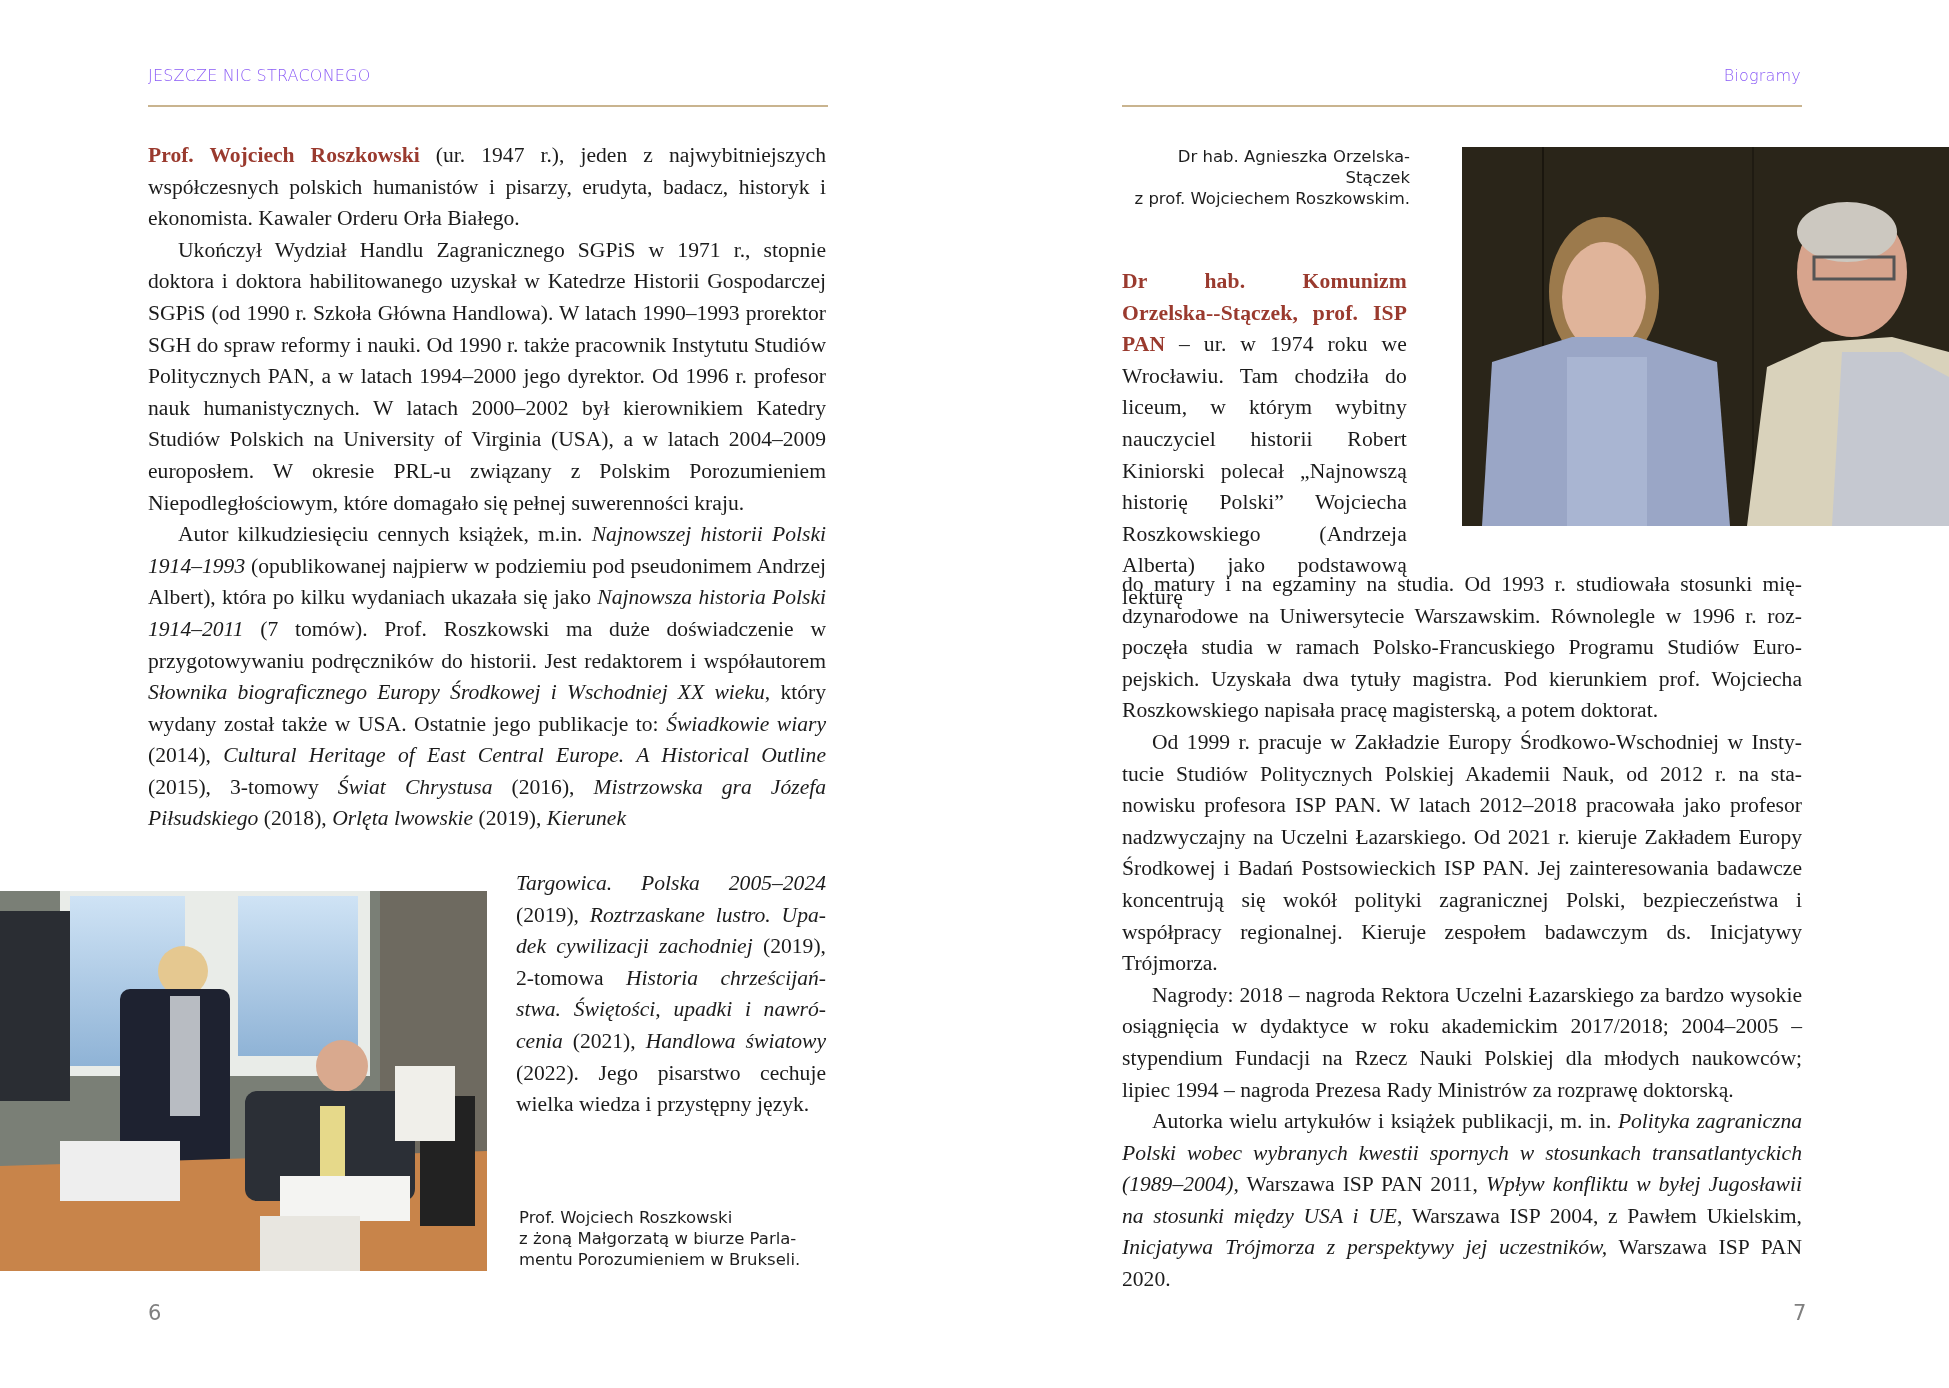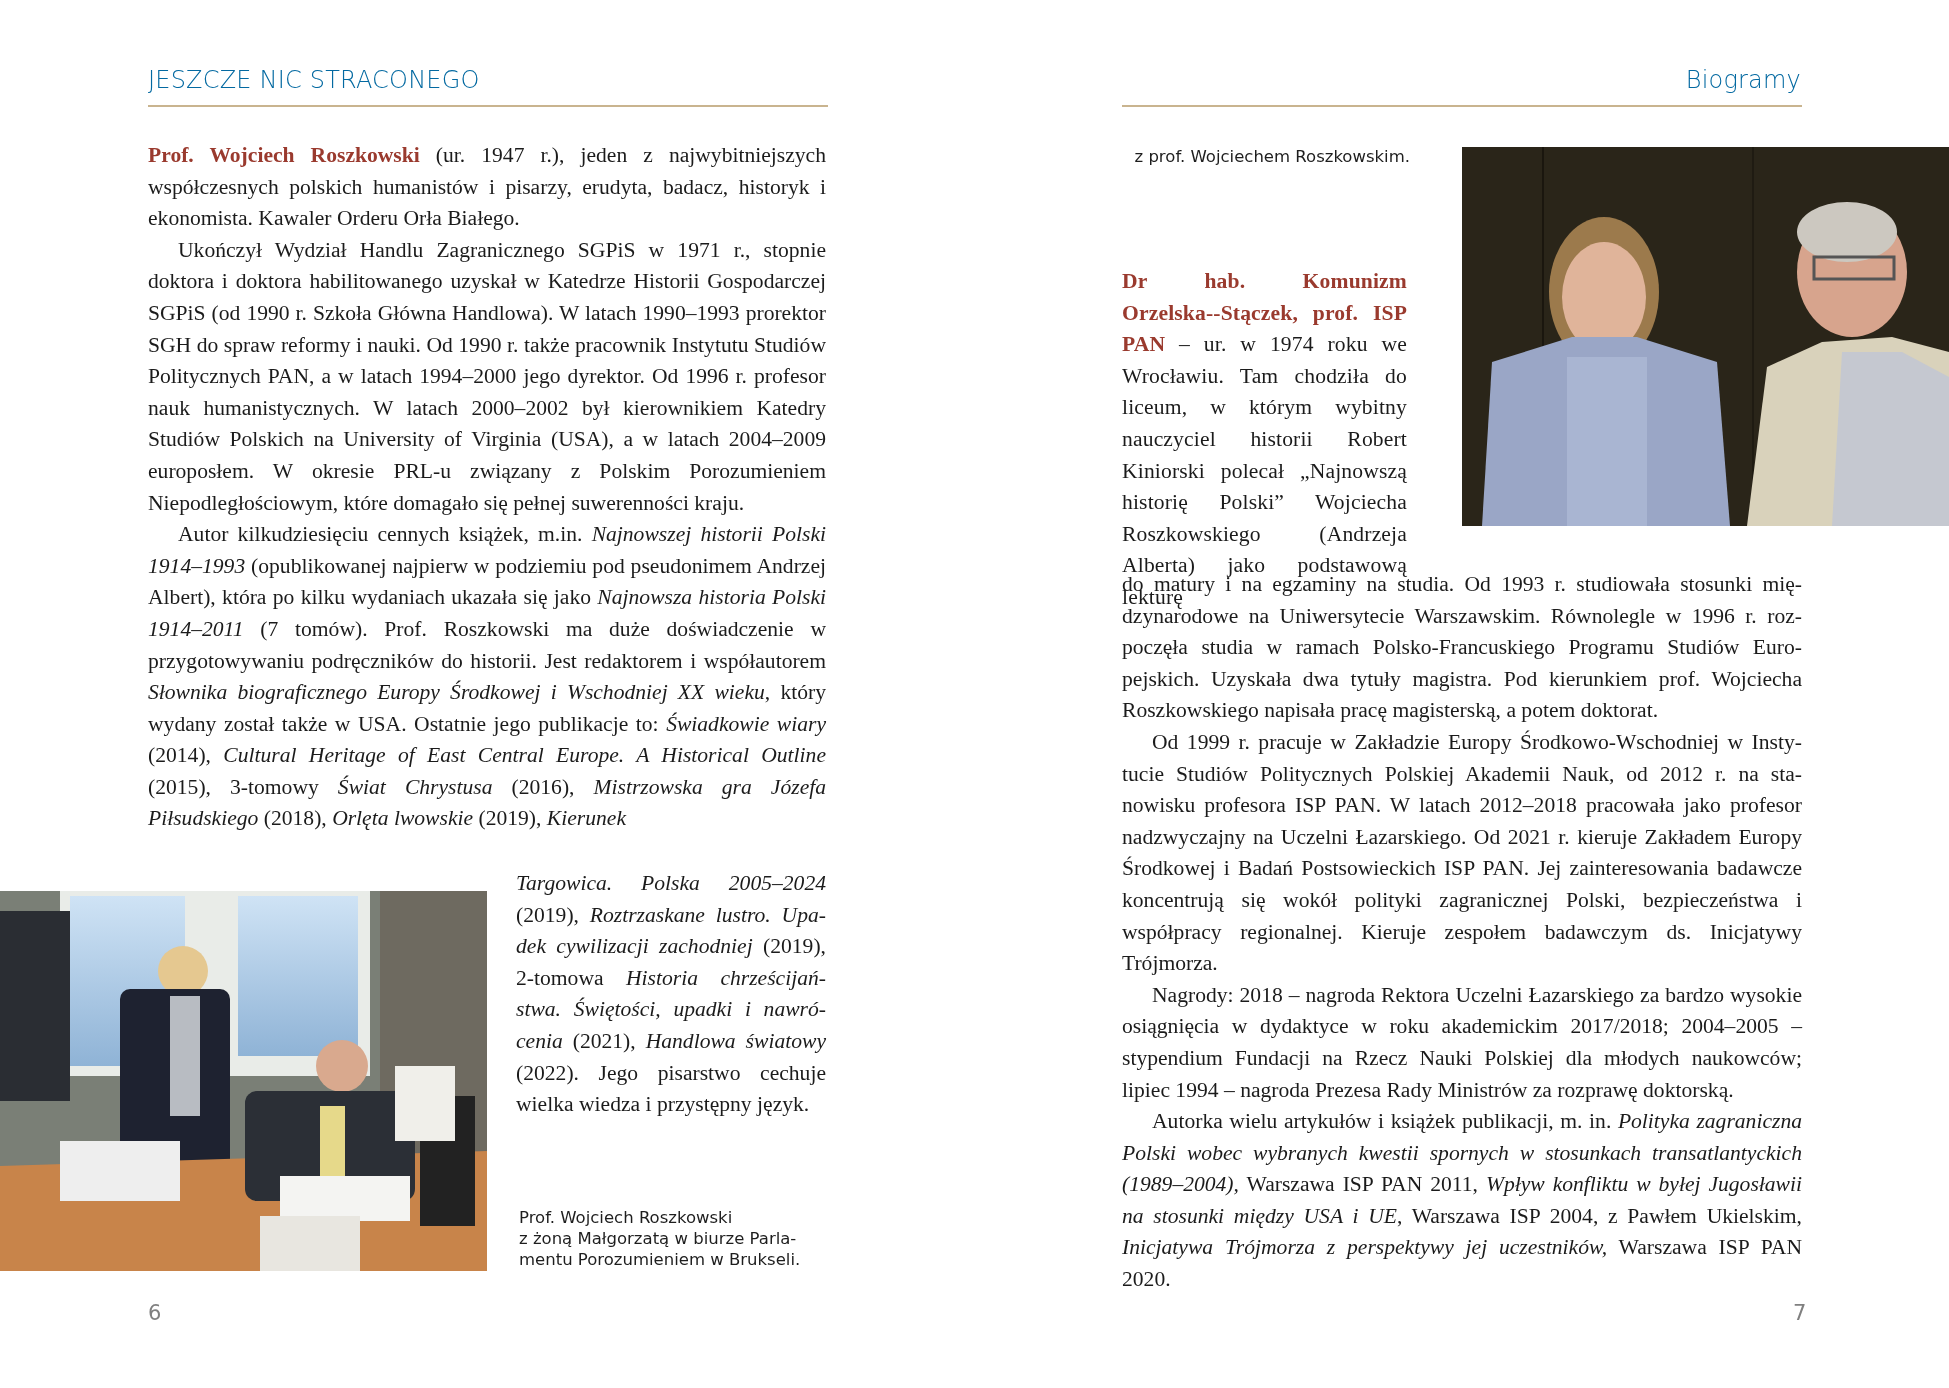--- a/index.html
+++ b/index.html
@@ -1,20 +1,20 @@
 <!DOCTYPE html>
 <html><head>
 <meta charset="utf-8">
 <style>
   html, body { margin:0; padding:0; background:#fff; }
   body { width:1949px; height:1388px; position:relative; overflow:hidden; }
   .page { position:absolute; top:0; height:1388px; }
   #left { left:0; width:975px; }
   #right { left:975px; width:974px; }
-  .runhead { position:absolute; top:66px; font-family:"DejaVu Sans", sans-serif; font-size:24px; color:#0369a1; letter-spacing:0.2px; font-weight:300; }
+  .runhead { position:absolute; top:66px; font-family:"DejaVu Sans", sans-serif; font-size:16px; color:#8b5cf6; letter-spacing:0.2px; font-weight:300; }
   .rule { position:absolute; top:105px; height:2px; background:#c9b48f; }
   .folio { position:absolute; top:1301px; font-family:"DejaVu Sans", sans-serif; font-size:21px; color:#808080; }
   .body { font-family:Liberation Serif, serif; font-size:21.6px; line-height:31.6px; color:#1b1b1b; text-align:justify; hyphens:manual; }
   .body p { margin:0; text-indent:30px; }
   .body p.first { text-indent:0; }
   .hl { color:#9a3a2e; font-weight:bold; }
   .caption { position:absolute; font-family:"DejaVu Sans", sans-serif; font-size:16.5px; line-height:21px; color:#1e1e1e; }
   .photo { position:absolute; overflow:hidden; }
   
   #left-text { position:absolute; left:148px; top:140px; width:678px; }
@@ -79,20 +79,21 @@
   </div>
 
   <div class="folio" style="left:148px;">6</div>
 </div>
 
 <div class="page" id="right">
   <div class="runhead" style="right:148px;">Biogramy</div>
   <div class="rule" style="left:147px; width:680px;"></div>
 
   <div class="caption" style="left:155px; top:146px; width:280px; text-align:right;">
+    <div>Dr hab. Agnieszka Orzelska-Stączek</div>
     <div>z prof. Wojciechem Roszkowskim.</div>
   </div>
 
   <div class="photo" style="left:487px; top:147px; width:487px; height:379px;">
     <svg width="487" height="379" viewBox="0 0 487 379">
       <rect width="487" height="379" fill="#2a2519"></rect>
       <rect x="80" y="0" width="2" height="379" fill="#1a160e"></rect>
       <rect x="290" y="0" width="2" height="379" fill="#1f1b12"></rect>
 
       <ellipse cx="142" cy="145" rx="55" ry="75" fill="#9c7a4c"></ellipse>

